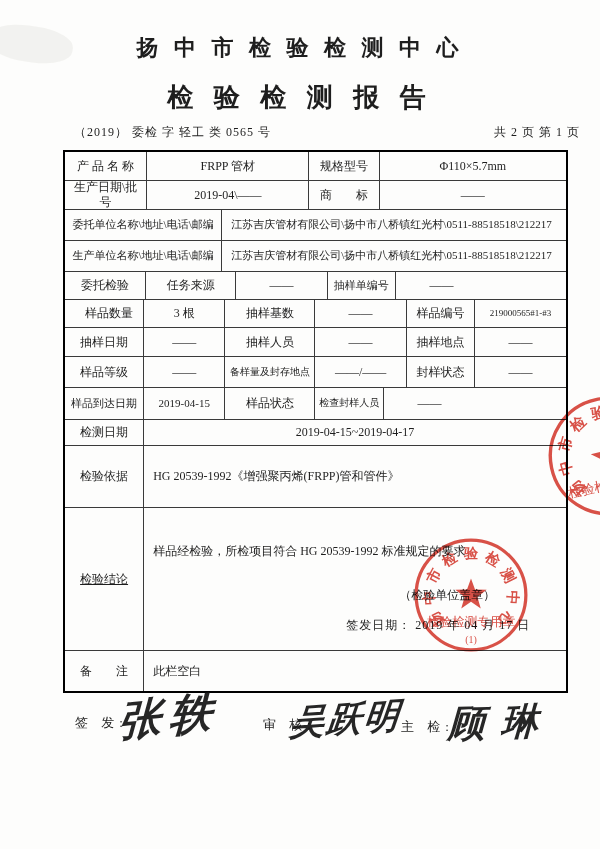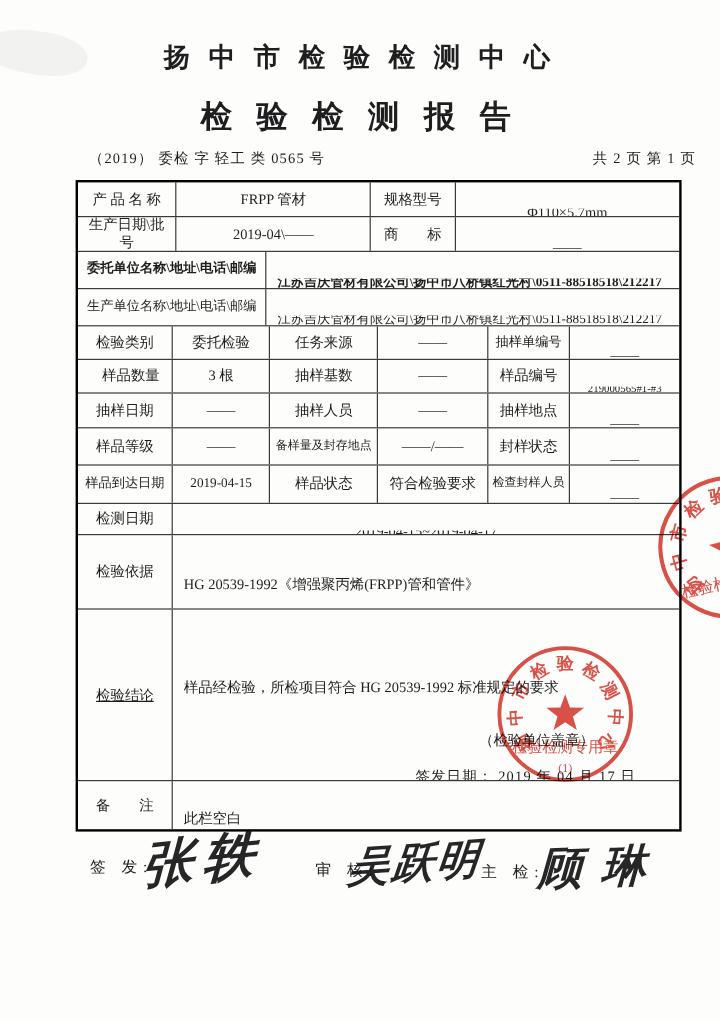--- a/index.html
+++ b/index.html
@@ -16,21 +16,21 @@
     font-size:26px;font-weight:bold;letter-spacing:7px;}
   .doc-row{top:124px;left:74px;width:506px;display:flex;
     justify-content:space-between;font-size:12px;letter-spacing:1px;}
   
   .rtable{left:63px;top:150px;width:501px;border:2px solid #000000;background:transparent;}
   .trow{display:flex;border-bottom:1px solid #3a3a3a;box-sizing:border-box;}
   .trow:last-child{border-bottom:none;}
   .tcell{border-right:1px solid #3a3a3a;box-sizing:border-box;
     display:flex;align-items:center;justify-content:center;
     text-align:center;font-size:12px;padding:1px 3px;overflow:hidden;line-height:1.25;}
-  .tcell:last-child{border-right:none;margin-top:22px;}
+  .tcell:last-child{border-right:none;}
   .tcell.left{justify-content:flex-start;text-align:left;padding-left:9px;}
   .tcell.rel{position:relative;}
   .conc-text{position:absolute;top:36px;left:9px;font-size:12px;white-space:nowrap;}
   .conc-note{position:absolute;top:80px;left:255px;font-size:12px;}
   .conc-date{position:absolute;top:110px;left:202px;font-size:12px;letter-spacing:1px;white-space:nowrap;}
   
   .stamp{pointer-events:none;mix-blend-mode:multiply;opacity:.88;}
   .stamp-main{left:412px;top:536px;width:118px;height:118px;}
   .stamp-edge{left:546px;top:394px;width:124px;height:124px;transform:rotate(-12deg);}
   
@@ -63,30 +63,29 @@
       <div class="tcell" style="width: 32.4%;">FRPP 管材</div>
       <div class="tcell" style="width: 14%;">规格型号</div>
       <div class="tcell" style="width: 37.2%;">Φ110×5.7mm</div>
     </div>
     <div class="trow" style="height: 29px;">
       <div class="tcell" style="width: 16.4%;">生产日期\批号</div>
       <div class="tcell" style="width: 32.4%;">2019-04\——</div>
       <div class="tcell" style="width: 14%;">商　　标</div>
       <div class="tcell" style="width: 37.2%;">——</div>
     </div>
-    <div class="trow" style="height: 31px; font-weight: bold;">
+    <div class="trow" style="height: 31px;">
       <div class="tcell" style="width: 31.4%; font-size: 11px;">委托单位名称\地址\电话\邮编</div>
       <div class="tcell left" style="width: 68.6%; font-size: 11px;">江苏吉庆管材有限公司\扬中市八桥镇红光村\0511-88518518\212217</div>
     </div>
     <div class="trow" style="height: 31px;">
       <div class="tcell" style="width: 31.4%; font-size: 11px;">生产单位名称\地址\电话\邮编</div>
       <div class="tcell left" style="width: 68.6%; font-size: 11px;">江苏吉庆管材有限公司\扬中市八桥镇红光村\0511-88518518\212217</div>
     </div>
     <div class="trow" style="height: 28px;">
-      <div class="tcell" style="width: 15.8%;">检验类别</div>
       <div class="tcell" style="width: 16.2%;">委托检验</div>
       <div class="tcell" style="width: 18%;">任务来源</div>
       <div class="tcell" style="width: 18.2%;">——</div>
       <div class="tcell" style="width: 13.7%; font-size: 11px;">抽样单编号</div>
       <div class="tcell" style="width: 18.1%;">——</div>
     </div>
     <div class="trow" style="height: 28px;">
       <div class="tcell" style="width: 15.8%; padding-left: 13px;">样品数量</div>
       <div class="tcell" style="width: 16.2%;">3 根</div>
       <div class="tcell" style="width: 18%;">抽样基数</div>
@@ -107,21 +106,20 @@
       <div class="tcell" style="width: 16.2%;">——</div>
       <div class="tcell" style="width: 18%; font-size: 10px;">备样量及封存地点</div>
       <div class="tcell" style="width: 18.2%;">——/——</div>
       <div class="tcell" style="width: 13.7%; text-align: right;">封样状态</div>
       <div class="tcell" style="width: 18.1%;">——</div>
     </div>
     <div class="trow" style="height: 32px;">
       <div class="tcell" style="width: 15.8%; font-size: 11px;">样品到达日期</div>
       <div class="tcell" style="width: 16.2%; font-size: 11px;">2019-04-15</div>
       <div class="tcell" style="width: 18%;">样品状态</div>
-      <div class="tcell" style="width: 18.2%;">符合检验要求</div>
       <div class="tcell" style="width: 13.7%; font-size: 10px;">检查封样人员</div>
       <div class="tcell" style="width: 18.1%;">——</div>
     </div>
     <div class="trow" style="height: 26px;">
       <div class="tcell" style="width: 15.8%;">检测日期</div>
       <div class="tcell" style="width: 84.2%;">2019-04-15~2019-04-17</div>
     </div>
     <div class="trow" style="height: 62px;">
       <div class="tcell" style="width: 15.8%;">检验依据</div>
       <div class="tcell left" style="width: 84.2%;">HG 20539-1992《增强聚丙烯(FRPP)管和管件》</div>

